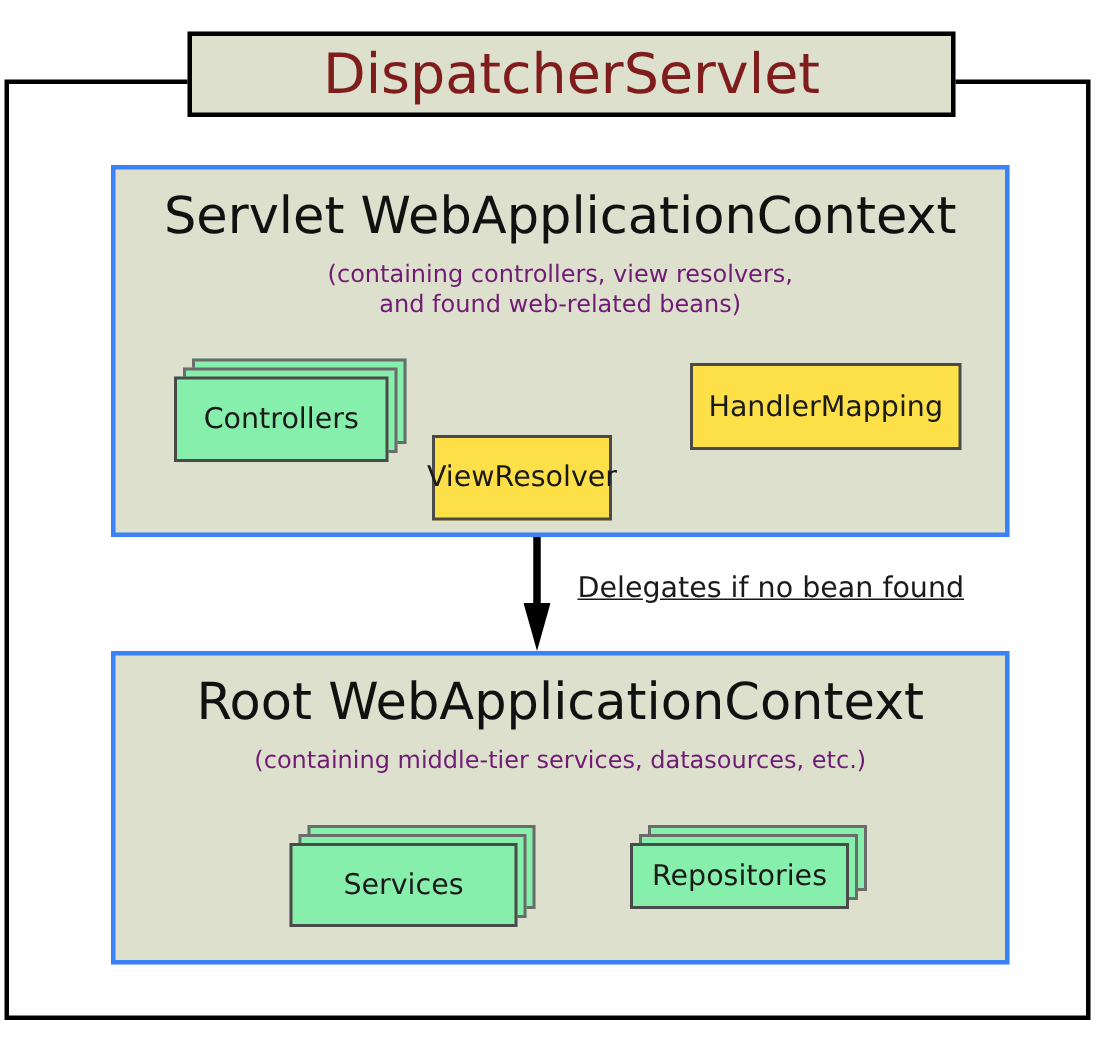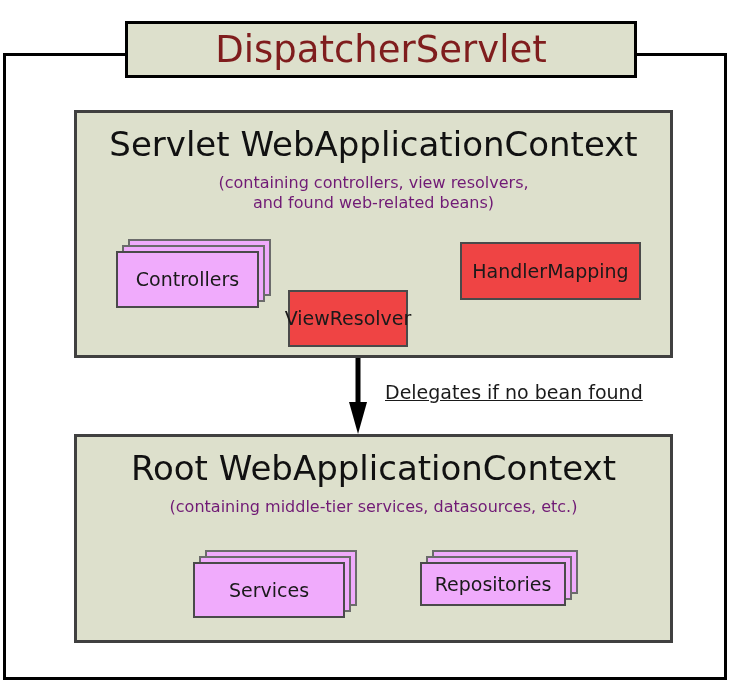--- a/index.html
+++ b/index.html
@@ -51,21 +51,21 @@
     color: #7f1d1d;
     line-height: 1;
     letter-spacing: 0px;
     white-space: nowrap;
   }
 
   
   .context-box {
     position: absolute;
     background: #dde0cc;
-    border: 3px solid #404040;
+    border: 3px solid #3b82f6;
     box-sizing: border-box;
   }
   .ctx-servlet {
     left: 74px;
     top: 110px;
     width: 599px;
     height: 248px;
   }
   .ctx-root {
     left: 74px;
@@ -96,41 +96,41 @@
     color: #701a75;
     line-height: 1.28;
     white-space: nowrap;
   }
   .ctx-servlet .ctx-sub { top: 60px; }
   .ctx-root .ctx-sub { top: 60px; }
 
   
   .bean {
     position: absolute;
-    background: #ef4444;
+    background: #fde047;
     border: 2px solid #4a4a4a;
     box-sizing: border-box;
     display: flex;
     align-items: center;
     justify-content: center;
   }
   .bean .label {
     font-size: 19px;
     color: #1a1a1a;
     line-height: 1;
     white-space: nowrap;
   }
 
   
   .stack {
     position: absolute;
   }
   .stack .layer {
     position: absolute;
-    background: #f0abfc;
+    background: #86efac;
     border: 2px solid #6b6b6b;
     box-sizing: border-box;
   }
   .stack .layer.back2 { left: 12px; top: 0px;  }
   .stack .layer.back1 { left: 6px;  top: 6px;  }
   .stack .layer.front {
     left: 0px;
     top: 12px;
     border-color: #4a4a4a;
     display: flex;

